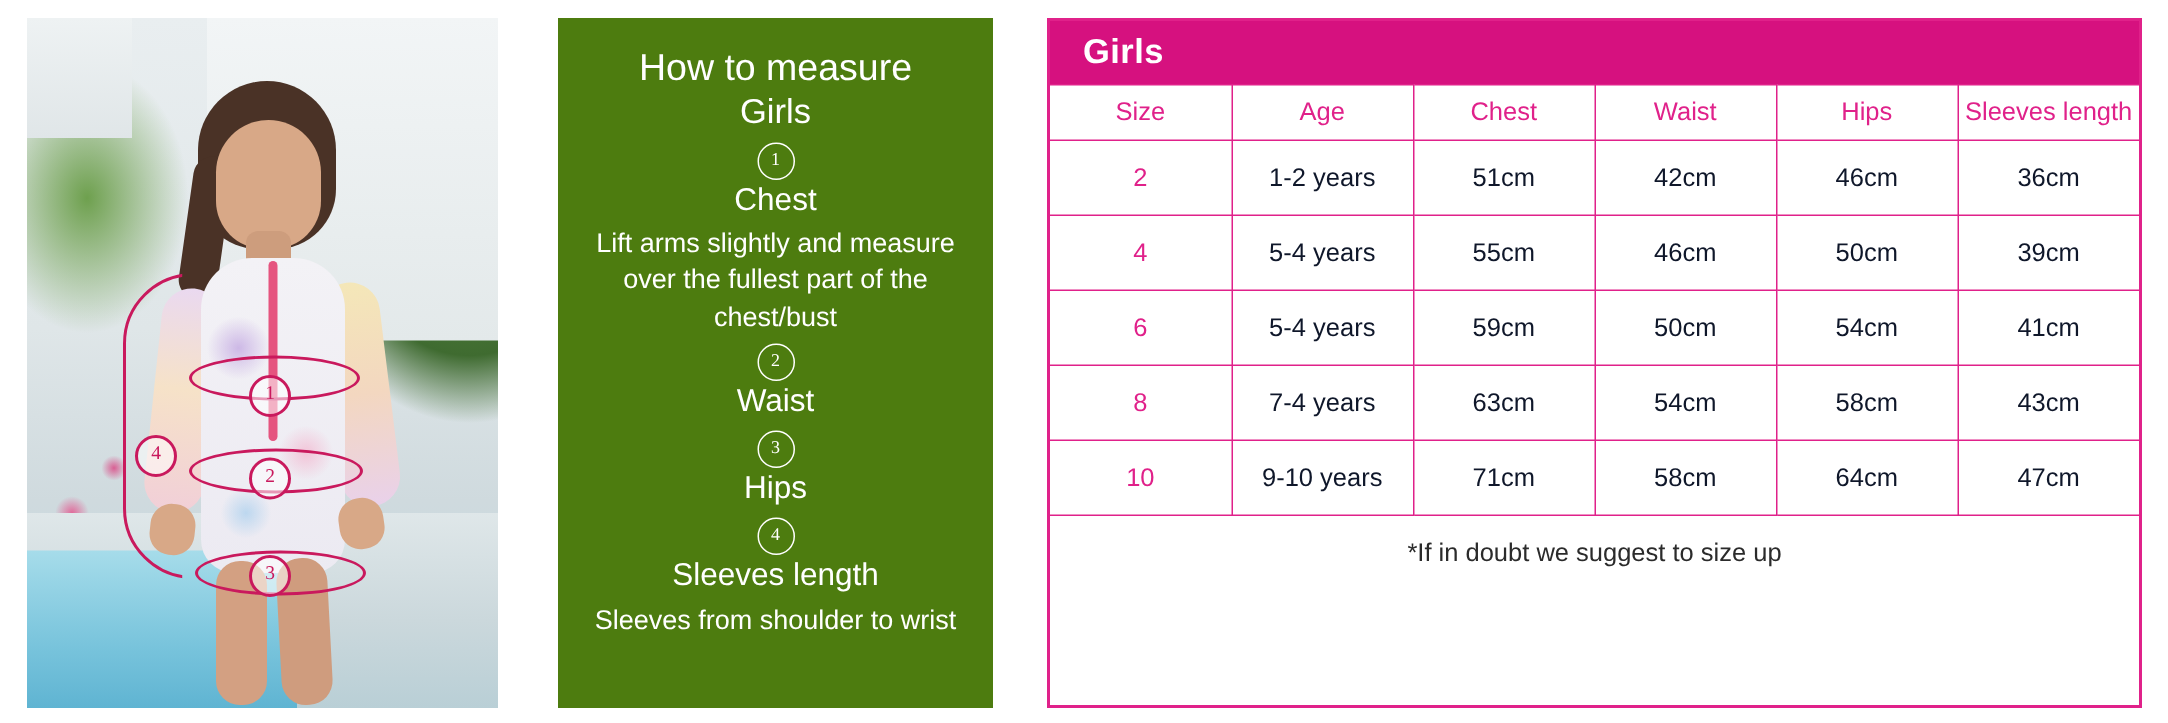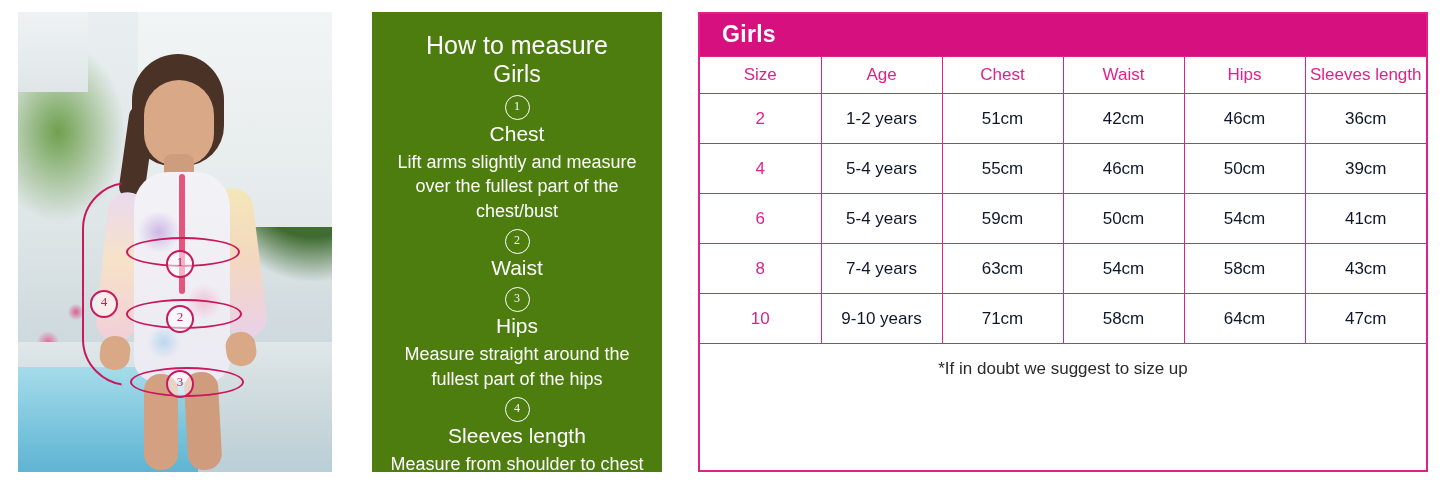--- a/index.html
+++ b/index.html
@@ -292,27 +292,26 @@
     </div>
 
     <div>
       <div class="step-num">2</div>
       <div class="step-title">Waist</div>
     </div>
 
     <div>
       <div class="step-num">3</div>
       <div class="step-title">Hips</div>
-      <div class="step-desc">Measure straight around the fullest part of the hips</div>
     </div>
 
     <div>
       <div class="step-num">4</div>
       <div class="step-title">Sleeves length</div>
-      <div class="step-desc">Measure from shoulder to chest</div>
+      <div class="step-desc">Sleeves from shoulder to wrist</div>
     </div>
   </div>
 
   <div class="table-panel">
     <div class="table-head">Girls</div>
     <table>
       <thead>
         <tr>
           <th>Size</th>
           <th>Age</th>

